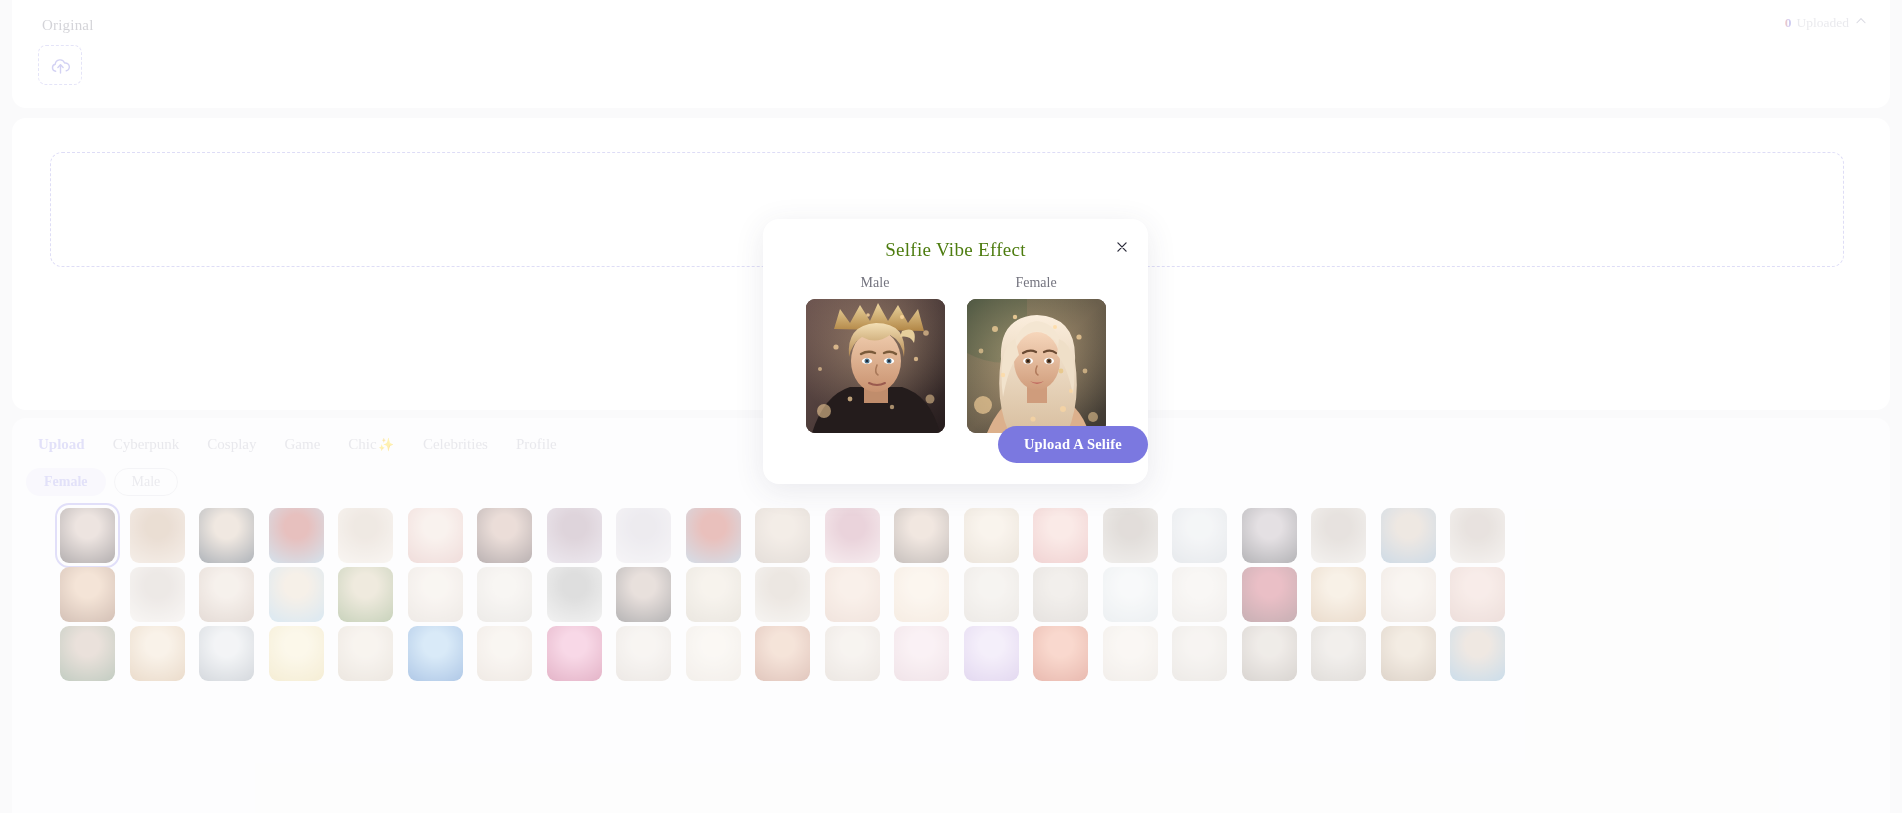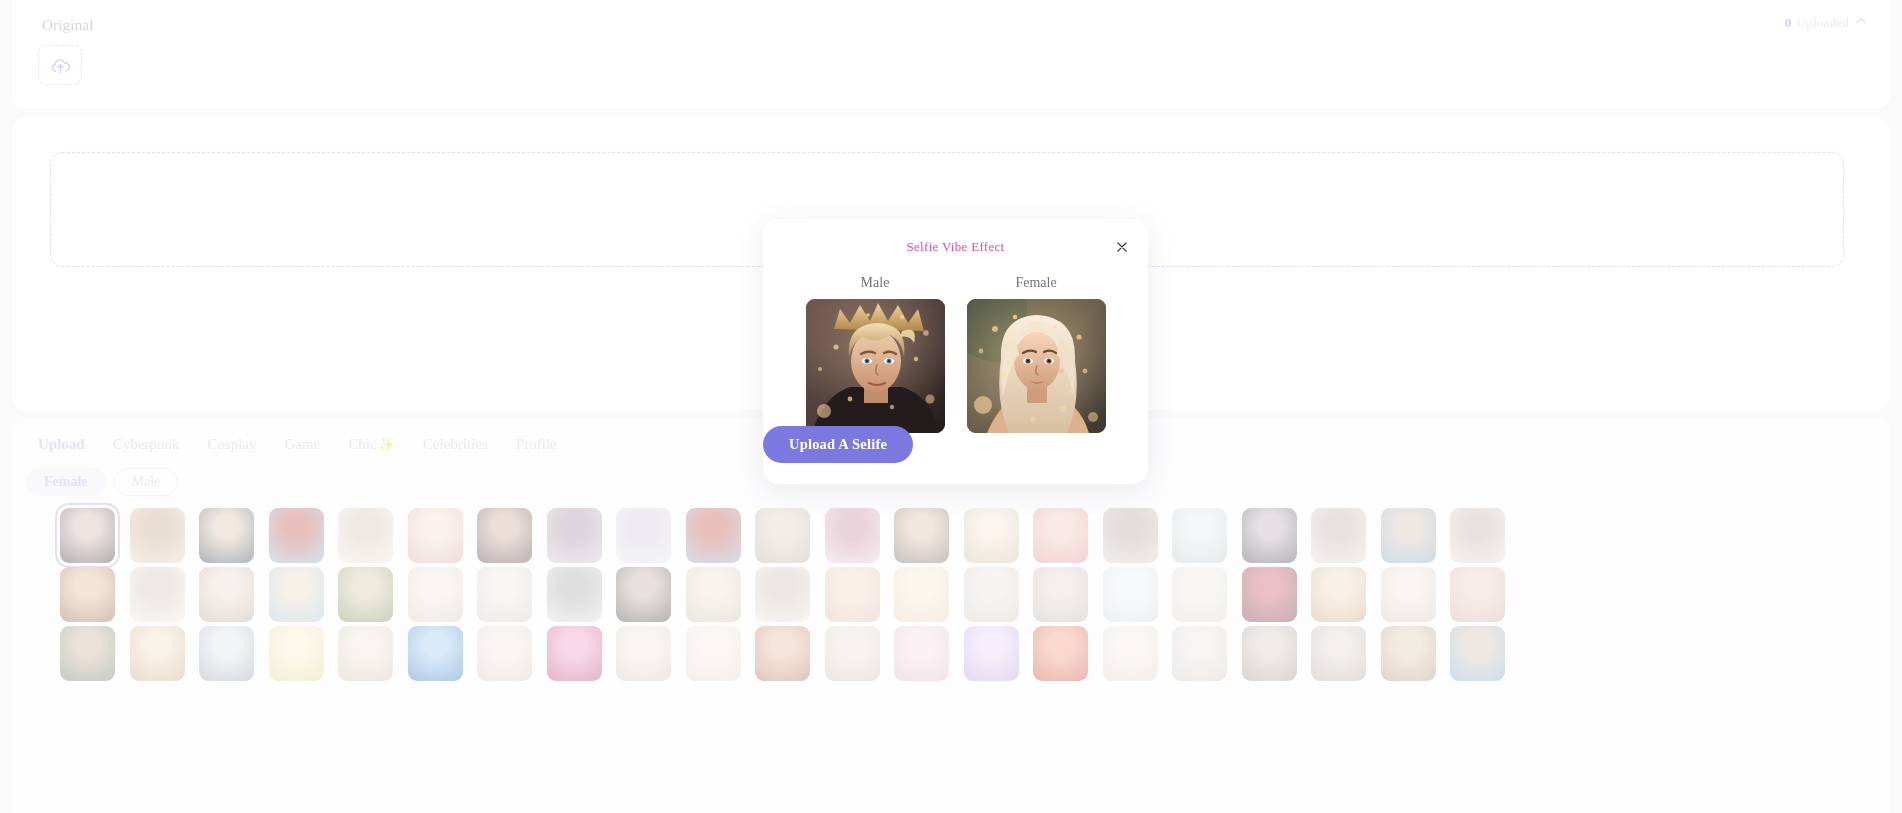--- a/index.html
+++ b/index.html
@@ -93,21 +93,21 @@
   }
 
   
   .modal {
     position: absolute; left: 763px; top: 219px; width: 385px; height: 265px;
     background: #ffffff; border-radius: 16px;
     box-shadow: 0 6px 30px rgba(60,60,90,.10);
   }
   .modal-title {
     position: absolute; left: 0; right: 0; top: 20px; text-align: center;
-    font-size: 13px; color: #ec4899; letter-spacing: .3px;
+    font-size: 19px; color: #4d7c0f; letter-spacing: .3px;
   }
   .modal-close {
     position: absolute; right: 14px; top: 16px; width: 24px; height: 24px;
     display: flex; align-items: center; justify-content: center; cursor: pointer;
   }
   .modal-close svg { width: 14px; height: 14px; display:block; }
   .choices {
     position: absolute; left: 14px; top: 56px; right: 14px;
     display: flex; justify-content: center; gap: 22px;
   }
@@ -115,21 +115,21 @@
   .choice-label {
     text-align: center; font-size: 14px; color: #74747f; margin-bottom: 8px;
   }
   .choice-img {
     width: 139px; height: 134px; border-radius: 9px; overflow: hidden;
     position: relative; background: #4a3a34;
   }
   .choice-img svg { display: block; width: 100%; height: 100%; }
   .modal-cta-wrap {
     position: absolute; left: 0; right: 0; bottom: 21px;
-    display: flex; justify-content: flex-start;
+    display: flex; justify-content: flex-end;
   }
   .modal-cta {
     background: #7b78e0; color: #fff; border: none;
     font-family: "Liberation Serif", serif;
     font-size: 14.5px; font-weight: 700; letter-spacing: .2px;
     padding: 10px 26px; border-radius: 20px; cursor: pointer;
   }
 </style>
 </head>
 <body>

